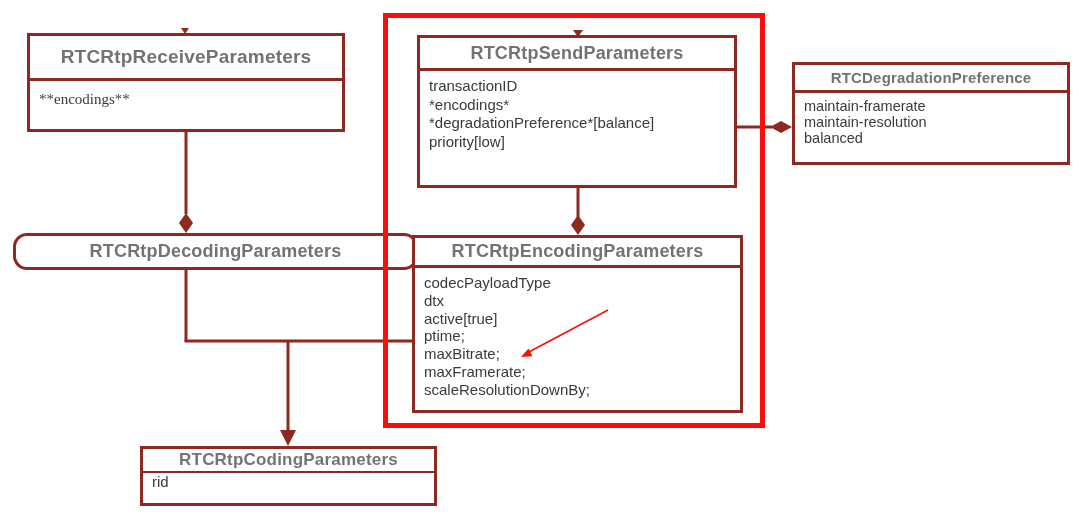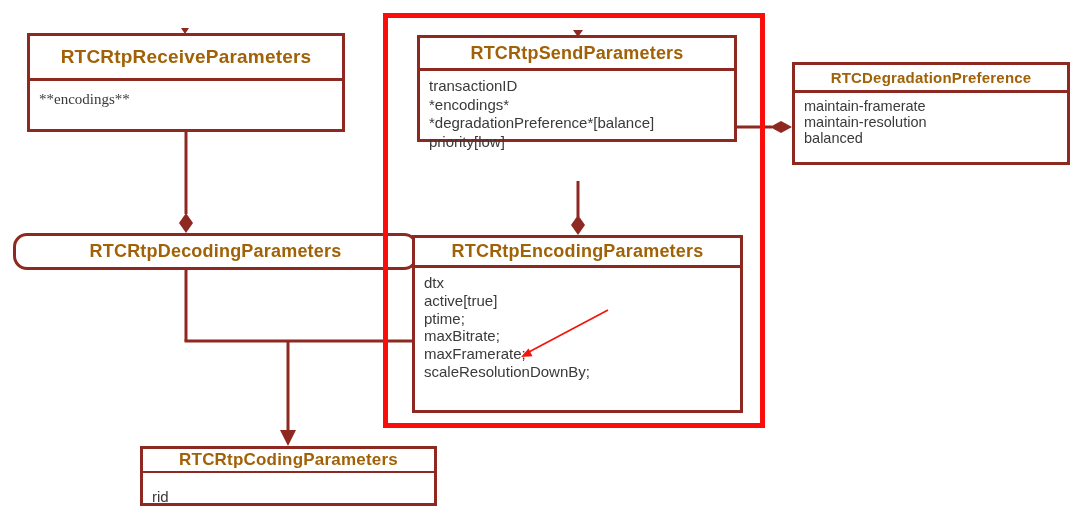--- a/index.html
+++ b/index.html
@@ -27,21 +27,21 @@
     background: #ffffff;
     border: 3px solid #8e2922;
   }
   .uml-title {
     box-sizing: border-box;
     display: flex;
     align-items: center;
     justify-content: center;
     font-weight: bold;
     font-size: 18px;
-    color: #a16207;
+    color: #737373;
     border-bottom: 3px solid #8e2922;
     letter-spacing: 0.2px;
     white-space: nowrap;
   }
   .uml-title.no-sep { border-bottom: none; height: 100%; }
   .uml-members {
     box-sizing: border-box;
     color: #3a3a3a;
     font-size: 15px;
     line-height: 18px;
@@ -50,31 +50,31 @@
   }
   .uml-member { white-space: nowrap; }
 
   
   #box-receive     { left: 27px;  top: 33px;  width: 318px; height: 99px; }
   #box-receive .uml-title { height: 45px; font-size: 19px; }
   #box-receive .uml-members { padding-top: 9px; font-family: Liberation Serif, serif; }
 
   #box-decoding    { left: 13px;  top: 233px; width: 405px; height: 37px; border-radius: 14px; }
 
-  #box-send        { left: 417px; top: 35px;  width: 320px; height: 107px; }
+  #box-send        { left: 417px; top: 35px;  width: 320px; height: 153px; }
   #box-send .uml-title { height: 33px; }
   #box-send .uml-members { line-height: 18.5px; }
 
   #box-encoding    { left: 412px; top: 235px; width: 331px; height: 178px; }
   #box-encoding .uml-title { height: 30px; }
   #box-encoding .uml-members { line-height: 17.8px; }
 
   #box-coding      { left: 140px; top: 446px; width: 297px; height: 60px; }
   #box-coding .uml-title { height: 24px; font-size: 17px; border-bottom-width: 2px; }
-  #box-coding .uml-members { padding-top: 15px; }
+  #box-coding .uml-members { padding-top: 0; }
 
   #box-degradation { left: 792px; top: 62px;  width: 278px; height: 103px; }
   #box-degradation .uml-title { height: 28px; font-size: 15px; }
   #box-degradation .uml-members { font-size: 14.5px; line-height: 15.8px; }
 </style>
 </head>
 <body>
 
 <div id="stage">
 
@@ -112,20 +112,21 @@
       <div class="uml-member">transactionID</div>
       <div class="uml-member">*encodings*</div>
       <div class="uml-member">*degradationPreference*[balance]</div>
       <div class="uml-member">priority[low]</div>
     </div>
   </div>
 
   <div class="uml-box" id="box-encoding">
     <div class="uml-title">RTCRtpEncodingParameters</div>
     <div class="uml-members">
+      <div class="uml-member">codecPayloadType</div>
       <div class="uml-member">dtx</div>
       <div class="uml-member">active[true]</div>
       <div class="uml-member">ptime;</div>
       <div class="uml-member">maxBitrate;</div>
       <div class="uml-member">maxFramerate;</div>
       <div class="uml-member">scaleResolutionDownBy;</div>
     </div>
   </div>
 
   <div class="uml-box" id="box-coding">

